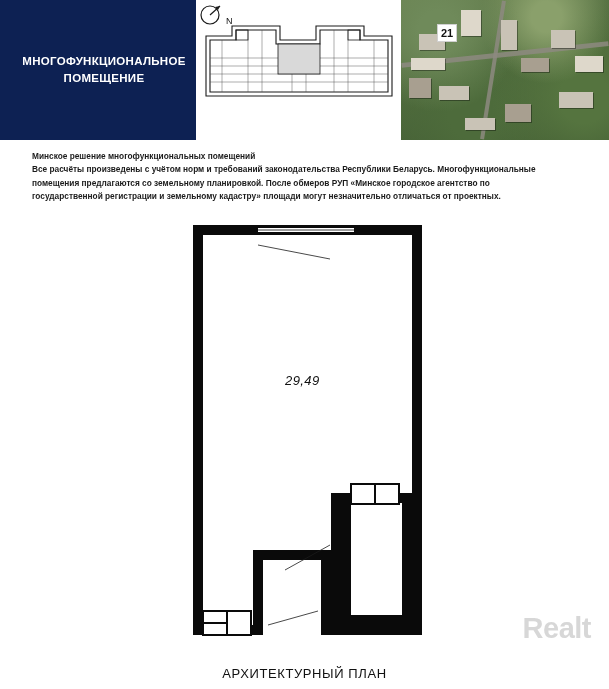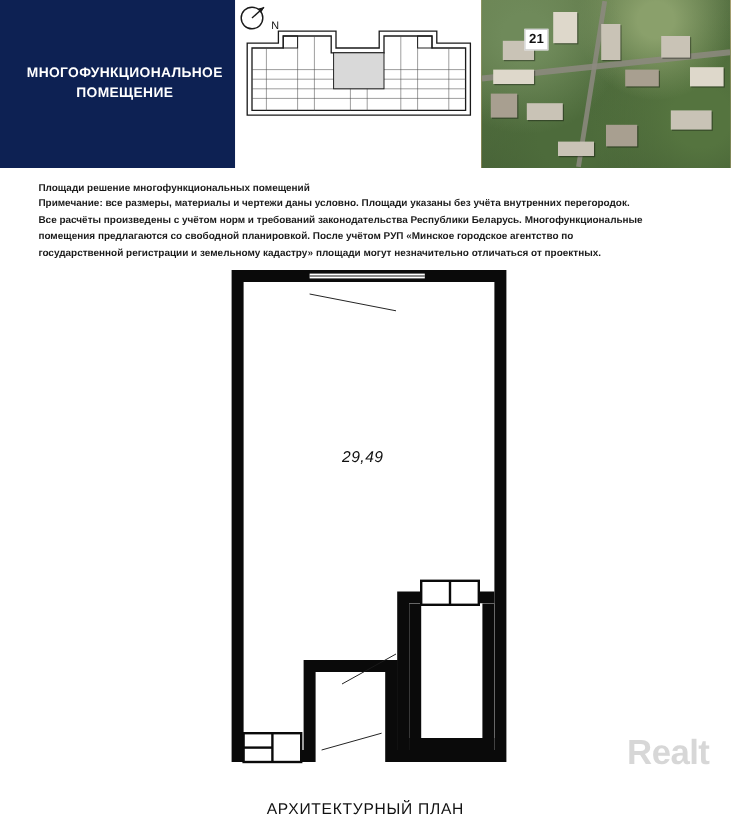--- a/index.html
+++ b/index.html
@@ -231,24 +231,23 @@
     <div class="blk" style="left:150px;top:30px;width:24px;height:18px;"></div>
     <div class="blk l" style="left:174px;top:56px;width:28px;height:16px;"></div>
     <div class="blk" style="left:158px;top:92px;width:34px;height:16px;"></div>
     <div class="blk d" style="left:104px;top:104px;width:26px;height:18px;"></div>
     <div class="blk" style="left:64px;top:118px;width:30px;height:12px;"></div>
     <div class="aerial-marker">21</div>
   </div>
 </div>
 
 <div class="note">
-  <p>Площади решение многофункциональных помещений</p>
-  <p>Примечание: все размеры, материалы и чертежи даны условно. Площади указаны без учёта внутренних перегородок.</p>
+  <p>Минское решение многофункциональных помещений</p>
   <p>Все расчёты произведены с учётом норм и требований законодательства Республики Беларусь. Многофункциональные</p>
-  <p>помещения предлагаются со свободной планировкой. После учётом РУП «Минское городское агентство по</p>
+  <p>помещения предлагаются со земельному планировкой. После обмеров РУП «Минское городское агентство по</p>
   <p>государственной регистрации и земельному кадастру» площади могут незначительно отличаться от проектных.</p>
 </div>
 
 <div class="plan-wrap">
   <svg width="609" height="445" viewBox="0 0 609 445">
 
     <path d="M193 10
              L422 10
              L422 420
              L321 420

